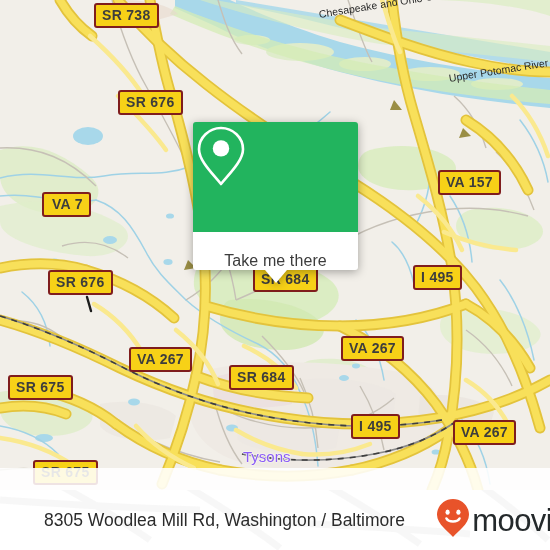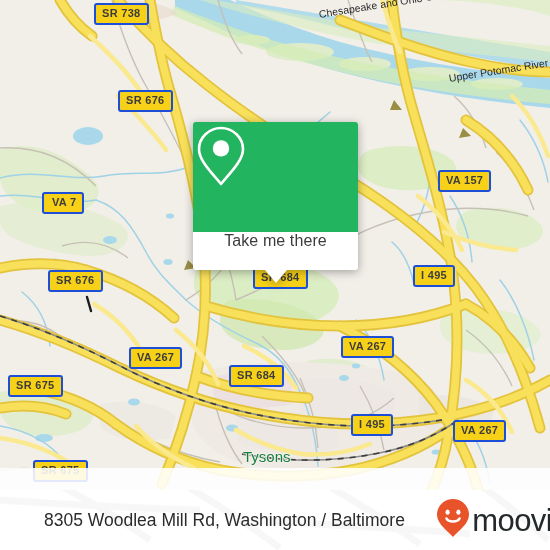--- a/index.html
+++ b/index.html
@@ -11,36 +11,36 @@
   .screen{position:relative;width:550px;height:550px;overflow:hidden;background:#fff;}
 
   
   .map{position:absolute;left:0;top:0;width:550px;height:490px;overflow:hidden;background:#f2efe9;}
   .map svg{position:absolute;left:0;top:0;}
 
   
   .shield{
     position:absolute;
     background:#f7d117;
-    border:2px solid #1d4ed8;
+    border:2px solid #7f1d1d;
     border-radius:3px;
     color:#3d3d3d;
     font-weight:bold;
-    font-size:11px;
+    font-size:14px;
     line-height:1;
     padding:3px 6px 4px 6px;
     white-space:nowrap;
     letter-spacing:.3px;
     box-sizing:border-box;
   }
 
   
   .place{
     position:absolute;
-    color:#15803d;
+    color:#8b5cf6;
     font-size:15px;
     white-space:nowrap;
     text-shadow:
        1px 0 1px #f6f3ee, -1px 0 1px #f6f3ee,
        0 1px 1px #f6f3ee, 0 -1px 1px #f6f3ee;
   }
 
   
   .waterlbl{position:absolute;font-size:10.5px;color:#2b2b2b;white-space:nowrap;}
 
@@ -60,21 +60,21 @@
     filter:drop-shadow(0 2px 5px rgba(0,0,0,.33));
   }
   .popup-head{
     height:110px;background:#22b45e;
     border-radius:3px 3px 0 0;
     display:flex;align-items:center;justify-content:center;
   }
   .popup-foot{
     height:38px;background:#ffffff;
     border-radius:0 0 3px 3px;
-    display:flex;align-items:flex-start;justify-content:center;
+    display:flex;align-items:flex-end;justify-content:center;
   }
   .popup-foot span{
     font-size:16px;color:#3c3c3c;letter-spacing:.1px;
   }
   .popup-tail{
     position:absolute;left:50%;top:148px;margin-left:-11px;
     width:0;height:0;
     border-left:11px solid transparent;
     border-right:11px solid transparent;
     border-top:13px solid #ffffff;

